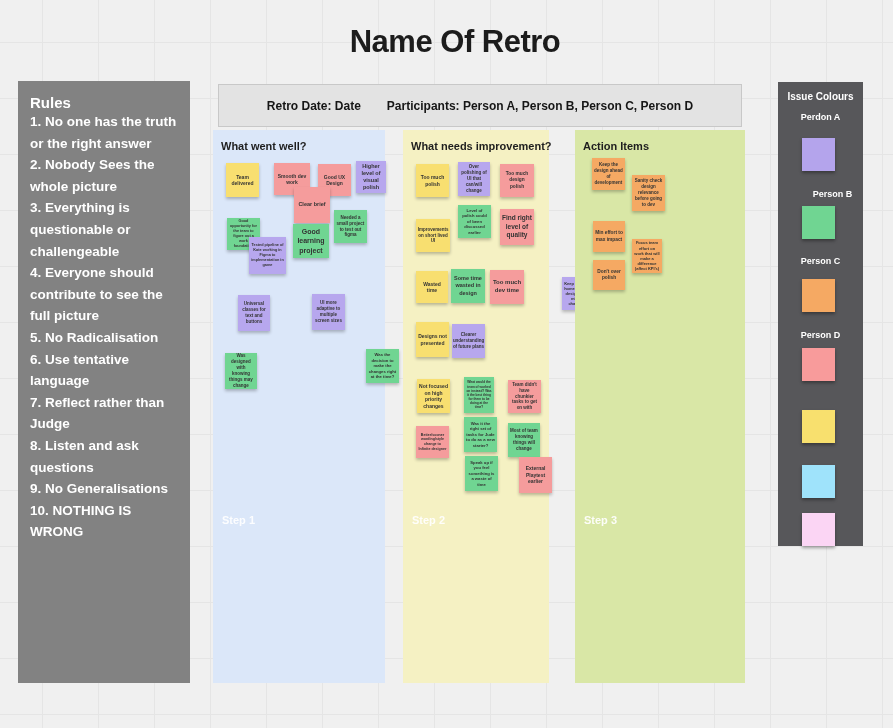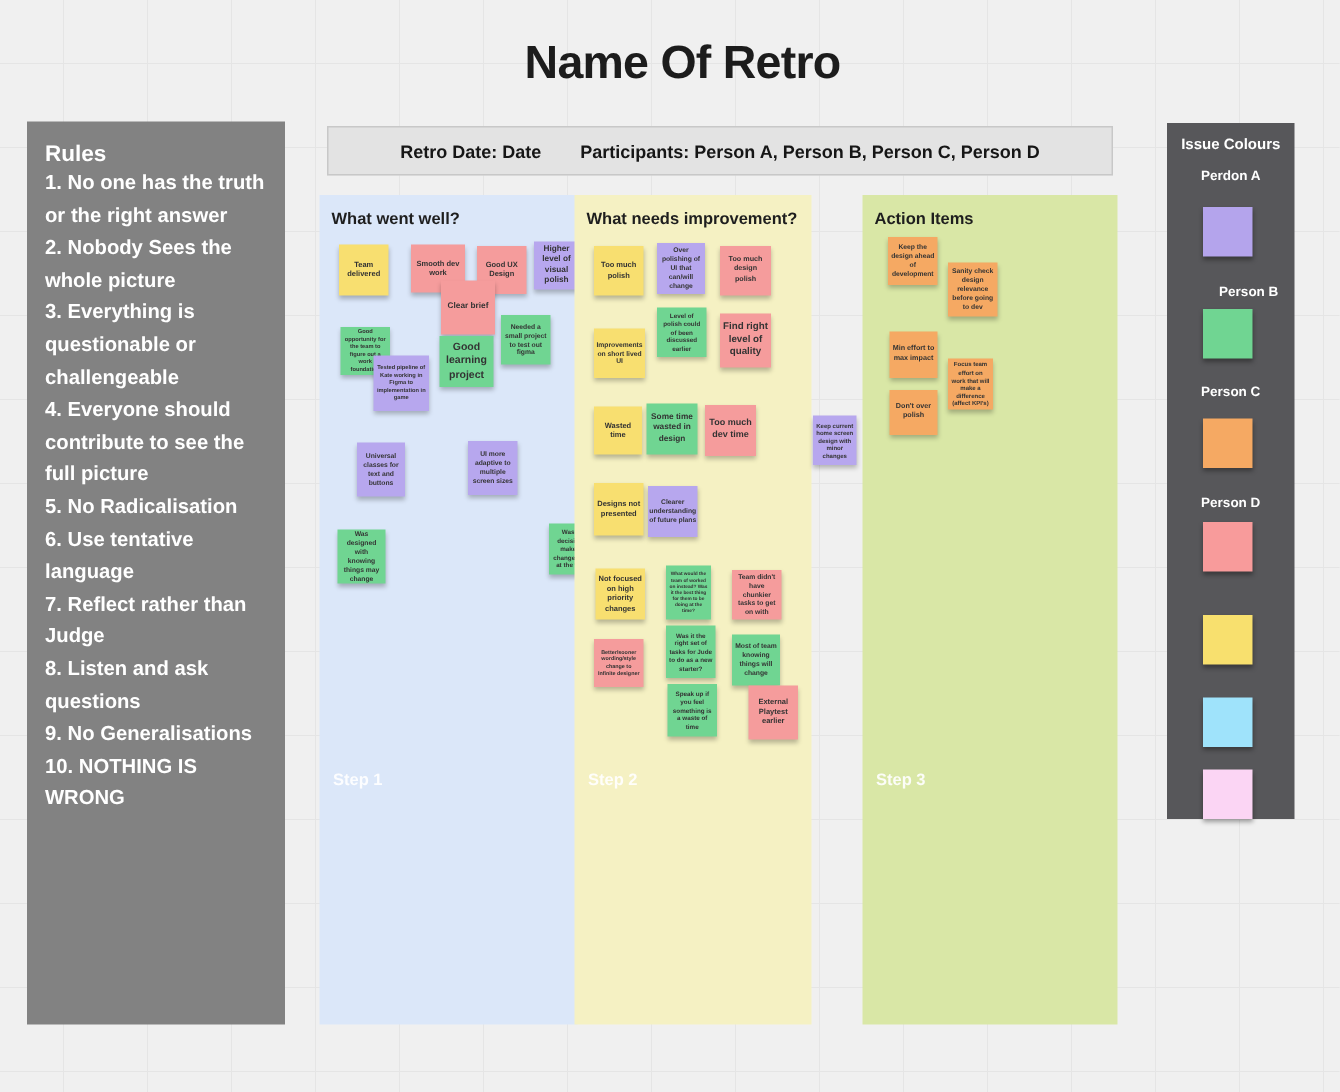--- a/index.html
+++ b/index.html
@@ -23,30 +23,30 @@
     text-align:center; font-size:31px; font-weight:700;
     color:#1c1c1c; letter-spacing:-0.5px;
   }
   .rules-panel {
     position:absolute; left:18px; top:81px; width:172px; height:602px;
     background:#828282; color:#ffffff; padding:13px 12px;
   }
   .rules-title { font-size:15px; font-weight:700; }
   .rules-body { font-size:13.5px; font-weight:700; line-height:1.6; white-space:pre-line; }
   .header-bar {
-    position:absolute; left:218px; top:84px; width:524px; height:33px;
+    position:absolute; left:218px; top:84px; width:524px; height:43px;
     background:#e3e3e3; border:1px solid #c8c8c8;
     display:flex; align-items:center; justify-content:center; gap:26px;
     font-size:12px; font-weight:700; color:#161616;
   }
   .column {
     position:absolute; top:130px; height:553px; overflow:visible;
   }
   .col-1 { left:213px; width:172px; }
-  .col-2 { left:383px; width:158px; }
+  .col-2 { left:403px; width:146px; }
   .col-3 { left:575px; width:170px; }
   .column-title {
     position:absolute; left:8px; top:10px;
     font-size:11px; font-weight:700; color:#1e1e1e; white-space:nowrap;
   }
   .step-label {
     position:absolute; left:9px; top:384px;
     font-size:11px; font-weight:600; color:rgba(255,255,255,0.92);
   }
   .note {

